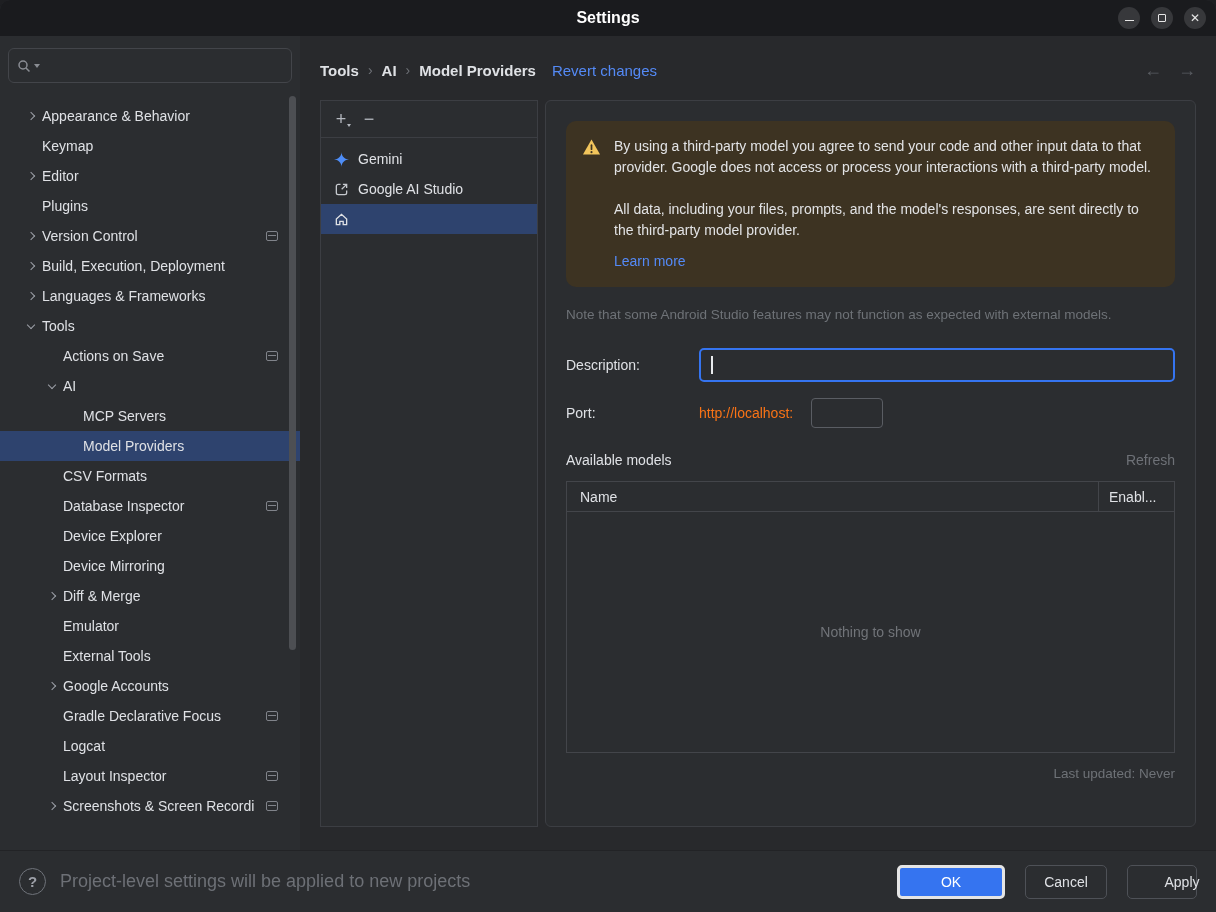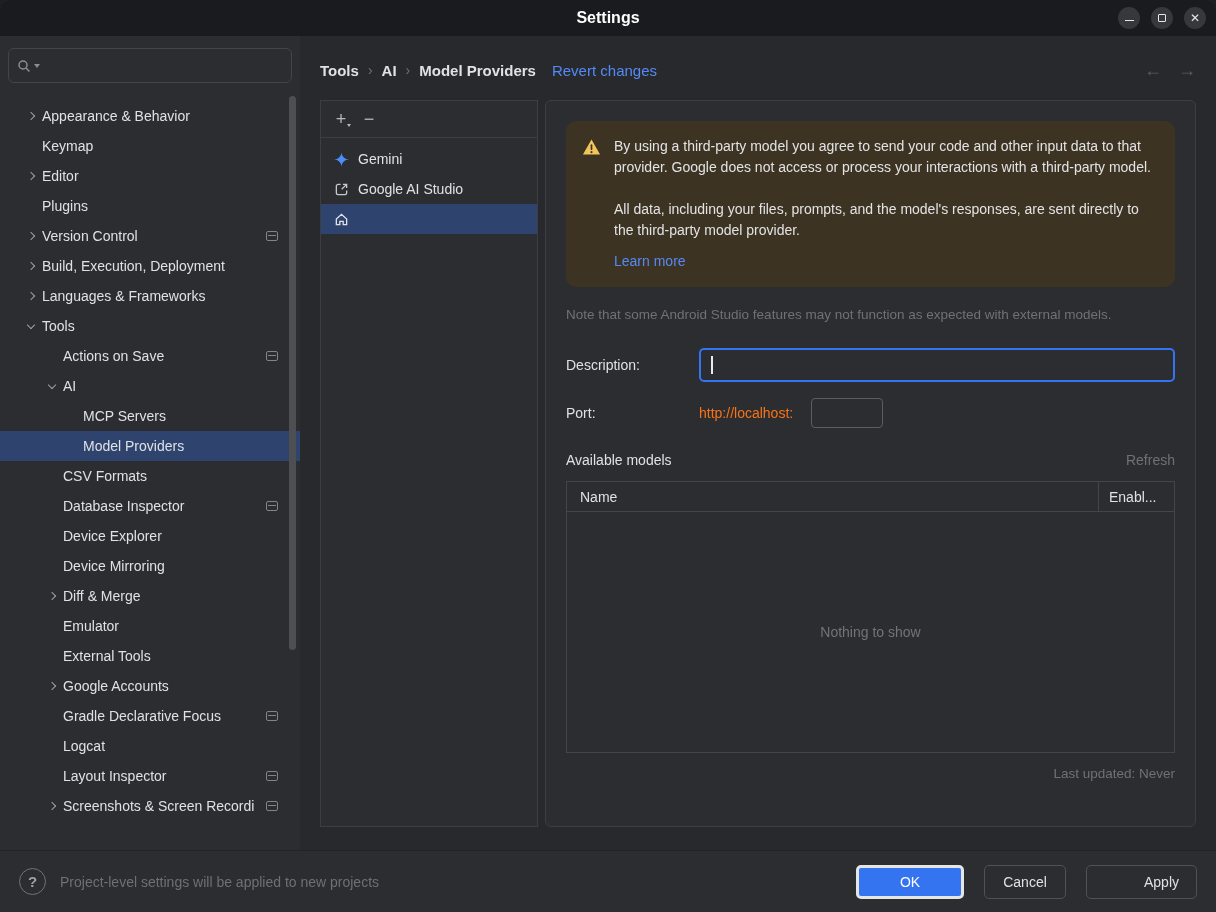--- a/index.html
+++ b/index.html
@@ -103,26 +103,26 @@
                     display:flex; align-items:center; padding-left:10px; }
   .mt-body { flex:1; display:flex; align-items:center; justify-content:center; }
   .empty-text { color:#717479; font-size:14px; }
   .last-updated { margin-top:13px; text-align:right; color:#6e7277; font-size:13.5px; }
 
   
   .footer { flex:0 0 62px; background:#2b2d30; border-top:1px solid #222326;
             display:flex; align-items:center; padding:0 19px; }
   .help-circle { width:27px; height:27px; border-radius:50%; border:1.6px solid #6f737a; color:#9da0a8;
                  display:flex; align-items:center; justify-content:center; font-size:15px; font-weight:600; }
-  .hint { margin-left:14px; color:#6d7076; font-size:14px; }
+  .hint { margin-left:14px; color:#6d7076; font-size:18px; }
   .btn { height:34px; border-radius:5px; font-size:14px; display:flex; align-items:center; justify-content:center;
          cursor:pointer; font-family:"Liberation Sans",sans-serif; }
   .btn-ok { margin-left:auto; width:108px; background:#3574f0; color:#ffffff; border:3px solid #e5e5e5; }
   .btn-secondary { width:82px; background:transparent; color:#dfe1e5; border:1px solid #4e5157; margin-left:20px; }
-  .btn-apply { width:111px;padding-left:40px; }
+  .btn-apply { width:70px;padding-left:40px; }
 </style>
 </head>
 <body>
 
 <div class="window">
 
   <div class="titlebar">
     <div class="title">Settings</div>
     <div class="win-controls">
       <div class="wbtn">

